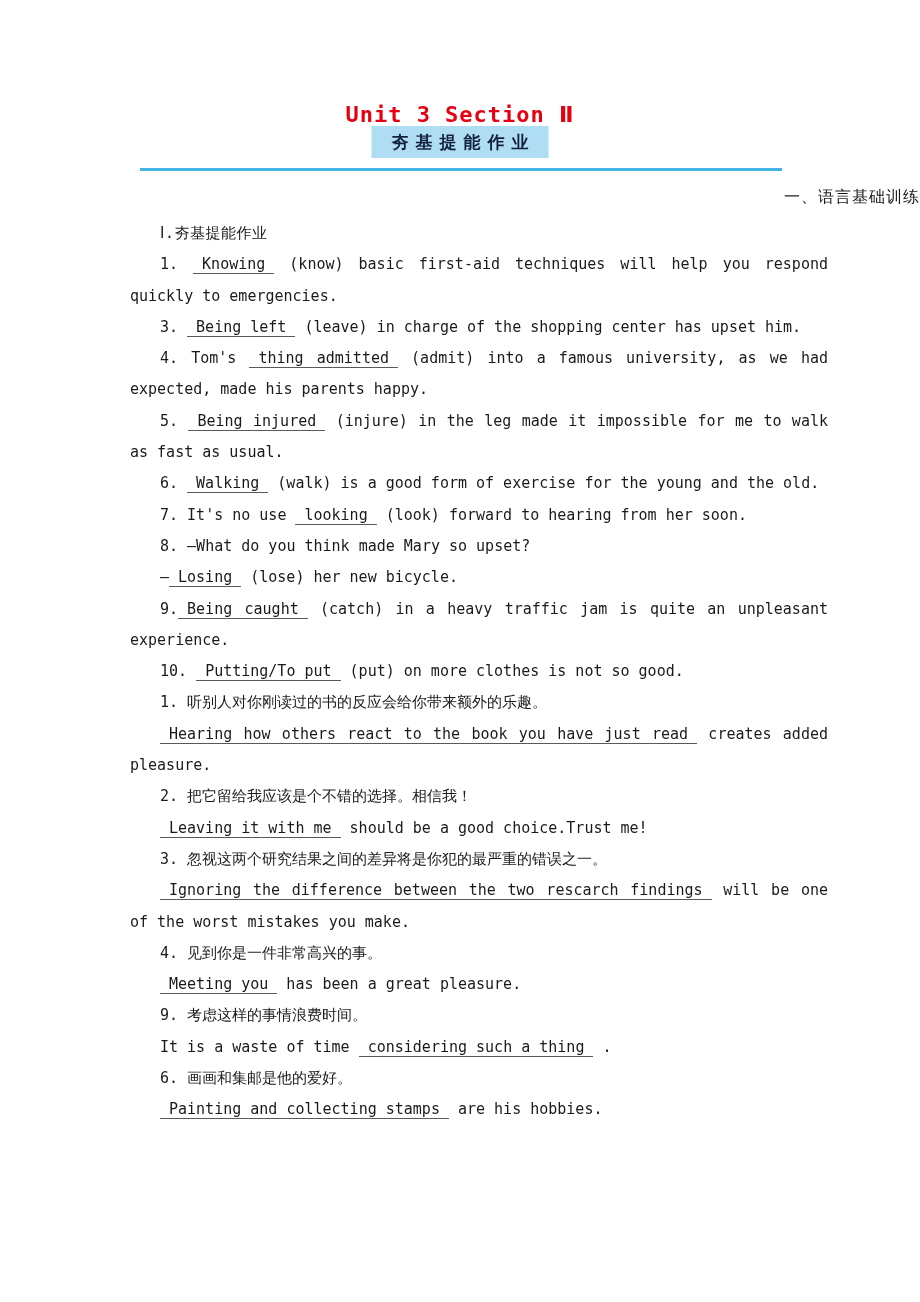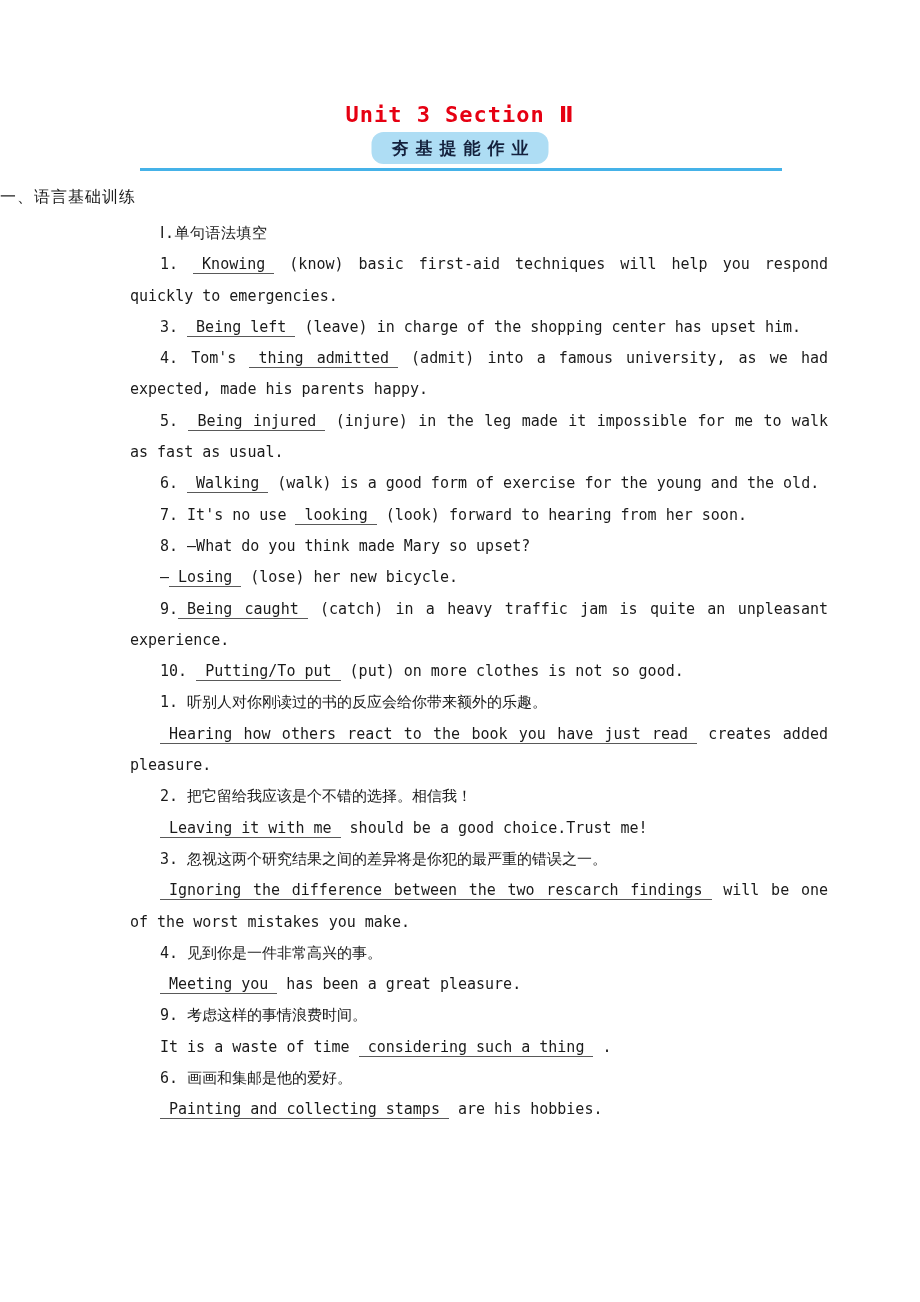--- a/index.html
+++ b/index.html
@@ -13,30 +13,30 @@
     margin: 102px 8px 0; text-align: center;
     font-size: 22px; font-weight: bold; letter-spacing: 1px;
     color: var(--title-red, #e60012);
   }
   .badge-row { position: relative; height: 47px; }
   .rule {
     position: absolute; left: 140px; width: 642px; bottom: 3px; height: 3px;
     background: var(--rule-blue, #45b2e8);
   }
   .badge {
-    position: absolute; left: 50%; transform: translateX(-50%); bottom: 10px;
+    position: absolute; left: 50%; transform: translateX(-50%); bottom: 16px;
     background: var(--badge-bg, #aeddf4);
     color: var(--badge-text, #14213d);
     font-weight: bold; font-size: 17px; letter-spacing: 7px;
-    padding: 5px 13px 4px 20px; border-radius: 12px;
+    padding: 5px 13px 4px 20px; border-radius: 0;
     font-family: "DejaVu Sans", "Liberation Sans", sans-serif;
     white-space: nowrap;
   }
   .section-heading {
-    text-align: left; font-size: 16px; font-weight: normal;
+    text-align: right; font-size: 16px; font-weight: normal;
     margin: 13px 0 0; letter-spacing: 1px;
   }
   .content {
     margin: 10px 92px 0 130px;
     font-size: 15px; line-height: 31.3px;
   }
   .content p { margin: 0; text-indent: 2em; text-align: justify; }
   .part-heading { letter-spacing: 0.5px; }
   .blank {
     border-bottom: 1px solid var(--blank-line, #595959);
@@ -50,21 +50,21 @@
   <h1 class="title">Unit 3  Section Ⅱ</h1>
 
   <div class="badge-row">
     <div class="rule"></div>
     <div class="badge">夯基提能作业</div>
   </div>
 
   <h2 class="section-heading">一、语言基础训练</h2>
 
   <div class="content">
-    <p class="part-heading">Ⅰ.单句语法填空</p>
+    <p class="part-heading">Ⅰ.夯基提能作业</p>
     <p>1. <span class="blank">Knowing</span> (know) basic first-aid techniques will help you respond quickly to emergencies.</p>
     <p>3. <span class="blank">Being left</span> (leave) in charge of the shopping center has upset him.</p>
     <p>4. Tom's <span class="blank">thing admitted</span> (admit) into a famous university, as we had expected, made his parents happy.</p>
     <p>5. <span class="blank">Being injured</span> (injure) in the leg made it impossible for me to walk as fast as usual.</p>
     <p>6. <span class="blank">Walking</span> (walk) is a good form of exercise for the young and the old.</p>
     <p>7. It's no use <span class="blank">looking</span> (look) forward to hearing from her soon.</p>
     <p>8. —What do you think made Mary so upset?</p>
     <p>—<span class="blank">Losing</span> (lose) her new bicycle.</p>
     <p>9.<span class="blank">Being caught</span> (catch) in a heavy traffic jam is quite an unpleasant experience.</p>
     <p>10. <span class="blank">Putting/To put</span> (put) on more clothes is not so good.</p>

